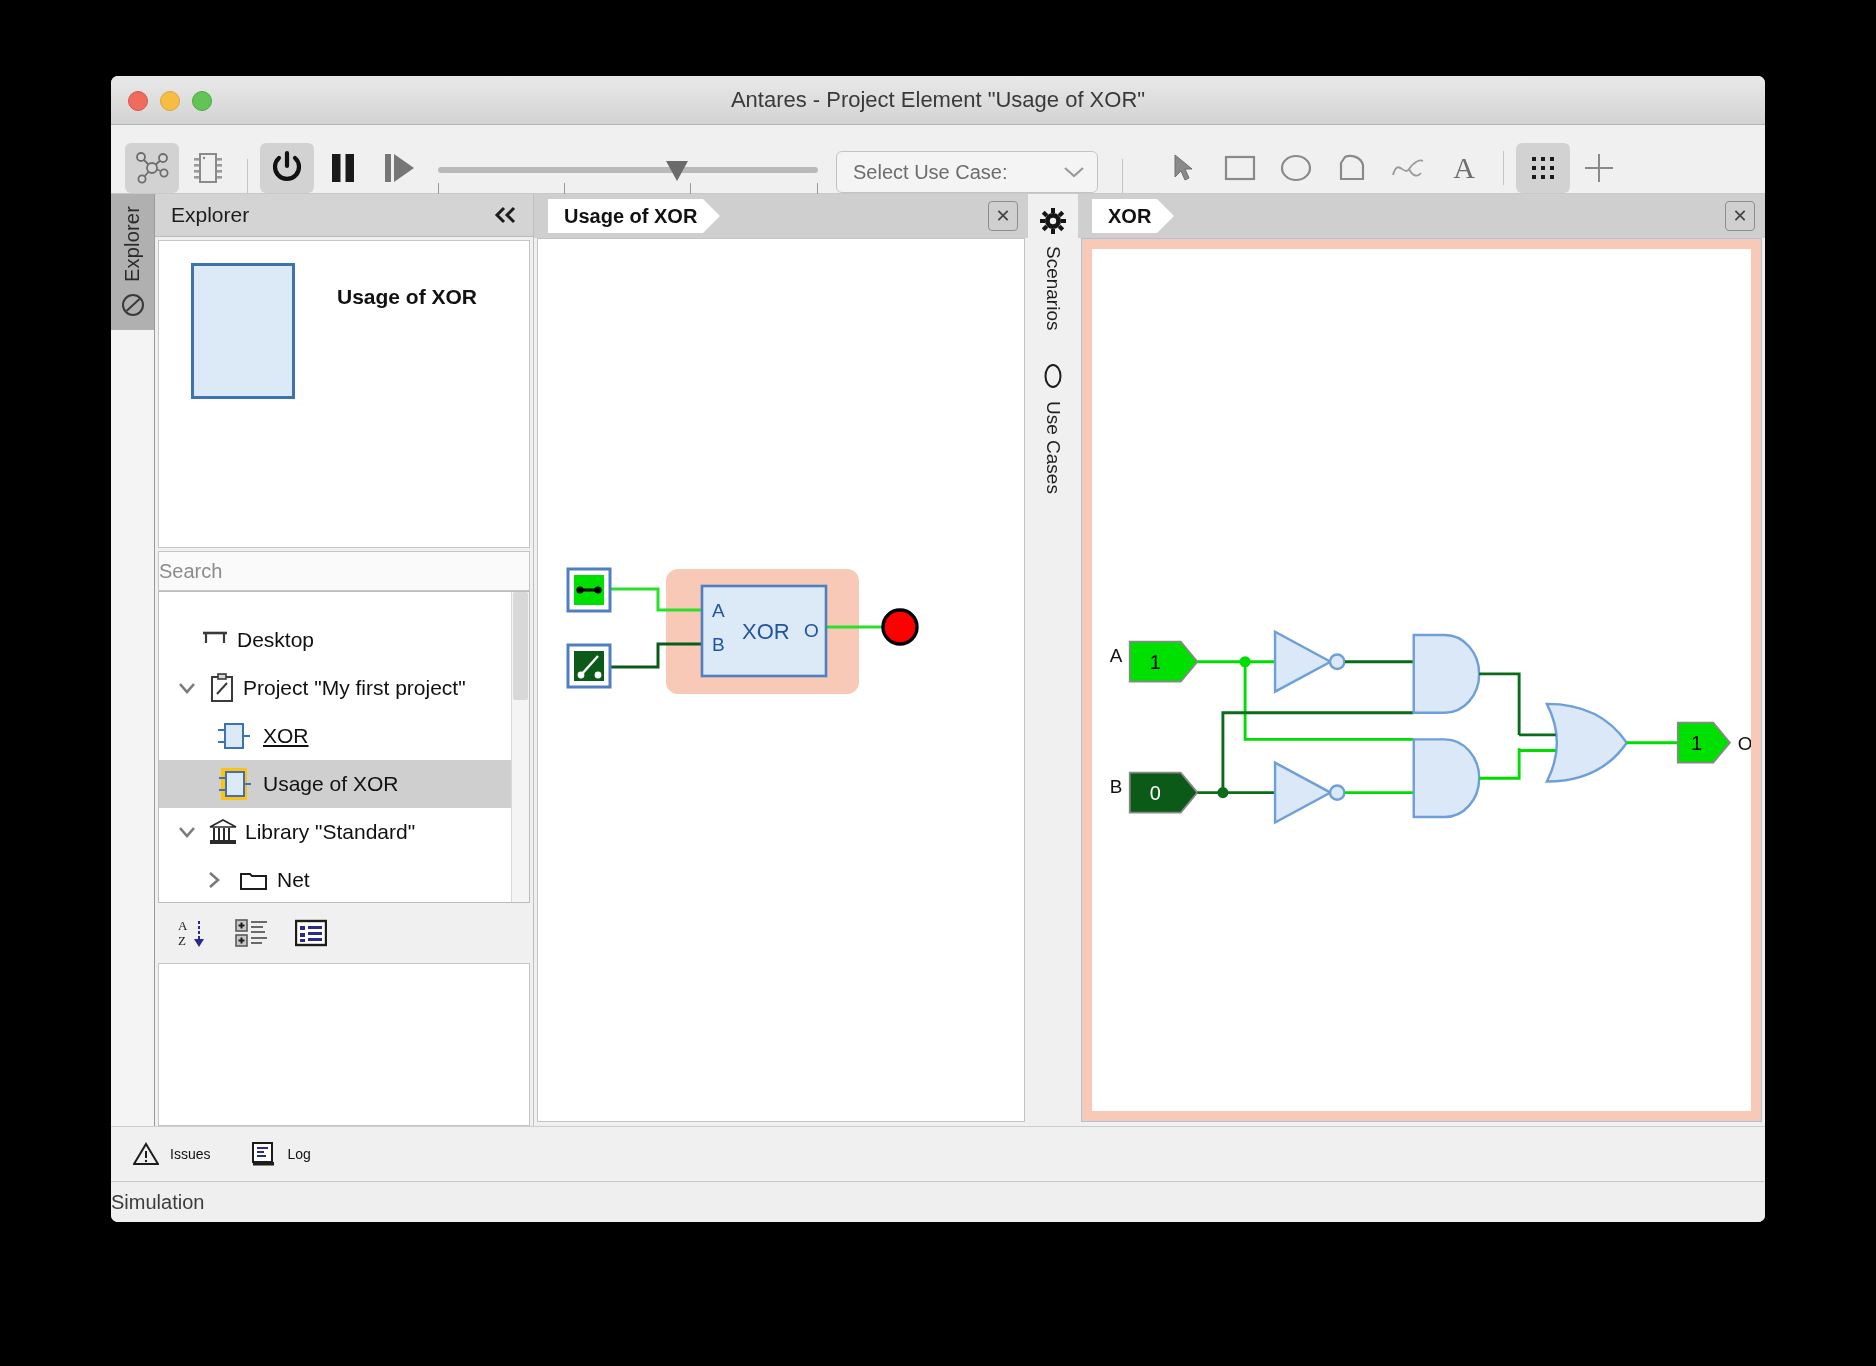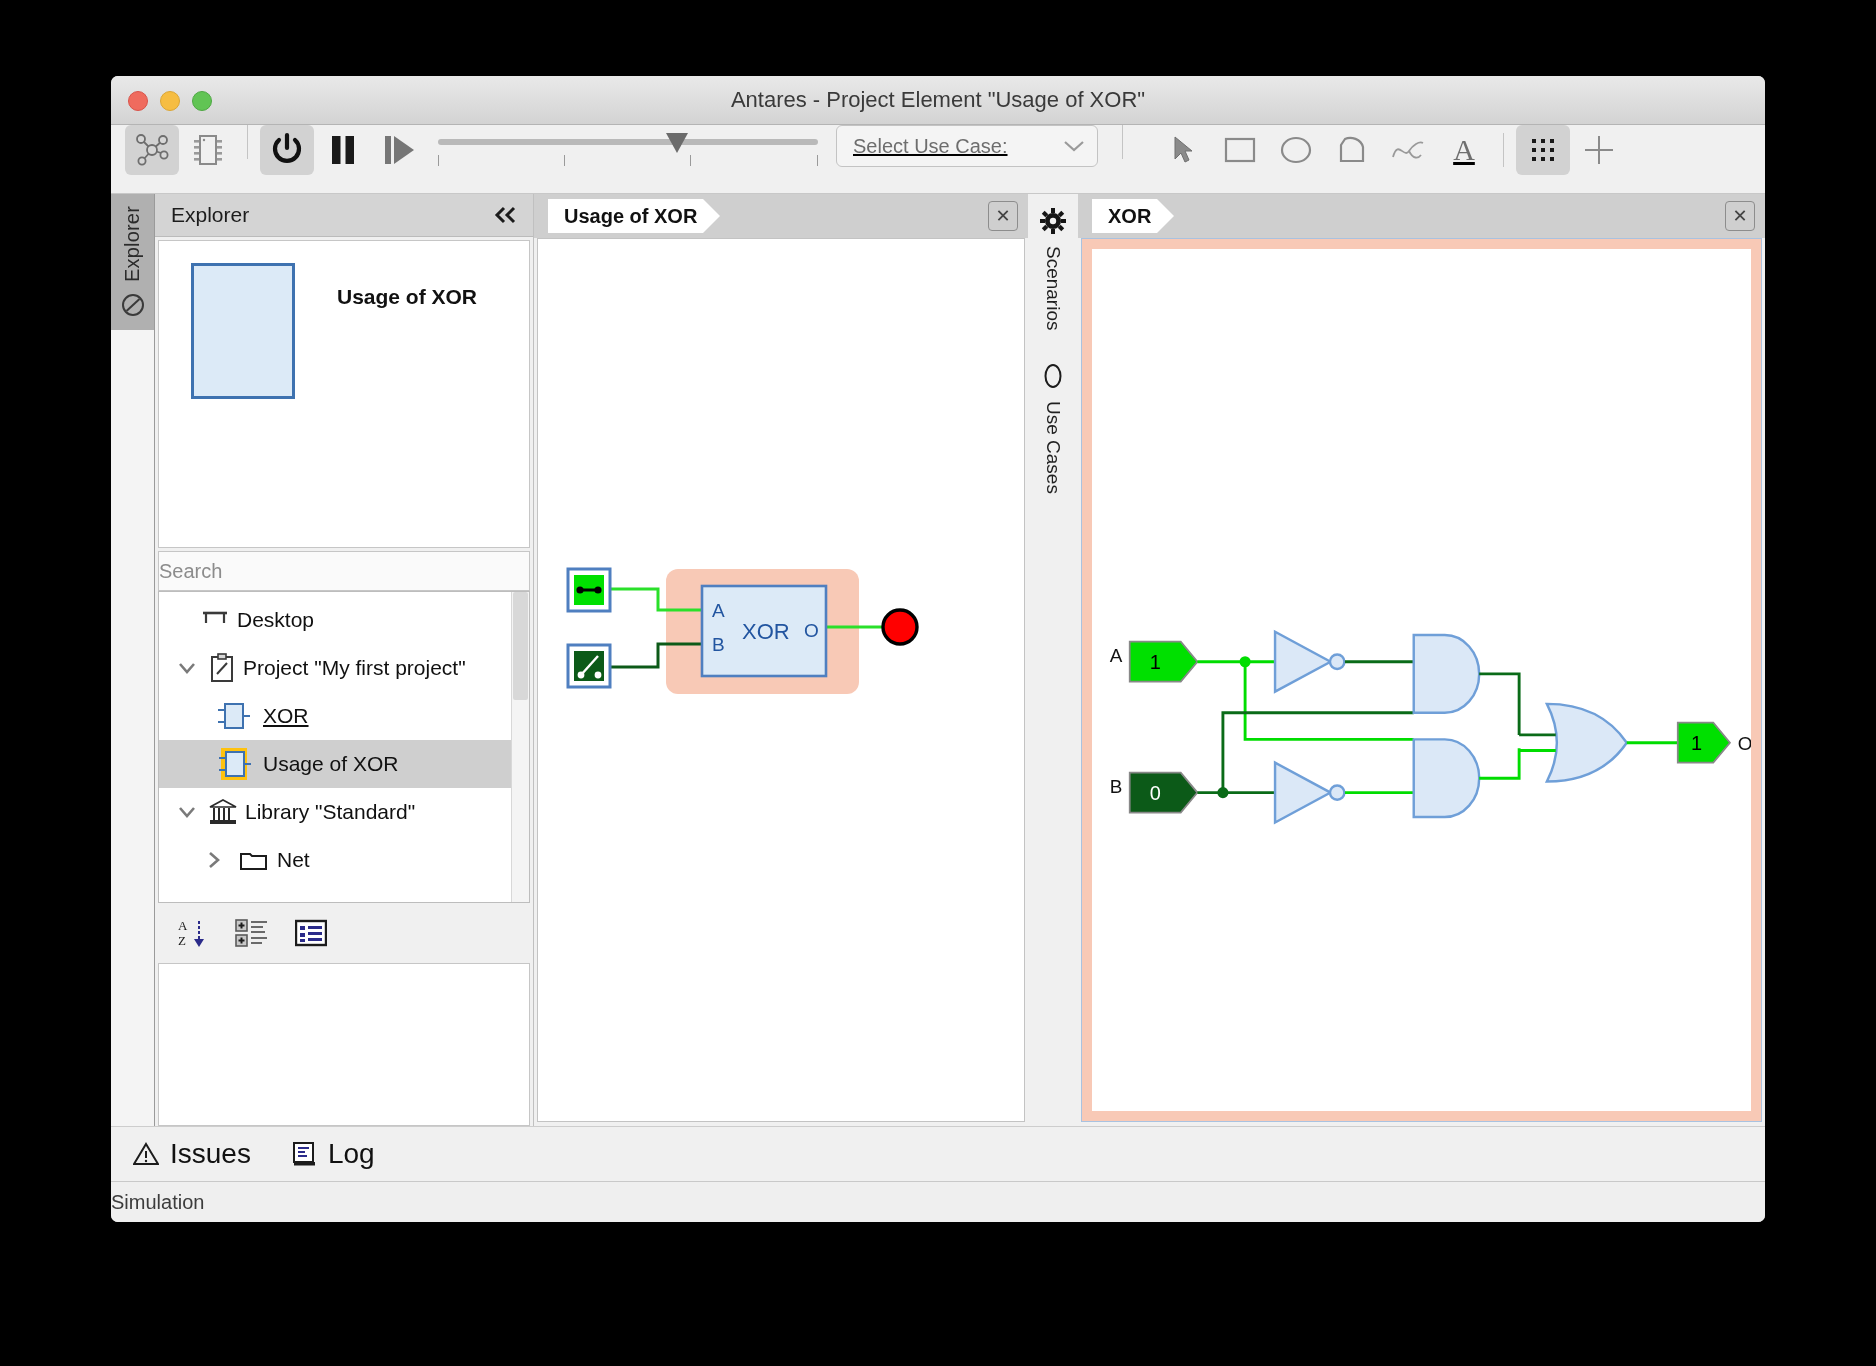--- a/index.html
+++ b/index.html
@@ -23,22 +23,22 @@
   .dot.red{background:#ef6b5e;border:1px solid #d9534a;}
   .dot.yellow{background:#f6bd42;border:1px solid #dba635;}
   .dot.green{background:#61c454;border:1px solid #4fa844;}
   .title{
     position:absolute;left:0;right:0;top:0;height:48px;line-height:48px;
     text-align:center;font-size:22px;color:#3a3a3a;
   }
 
   
   .toolbar{
-    height:68px;flex:0 0 68px;display:flex;align-items:flex-start;
-    background:#f0f0f0;border-bottom:1px solid #c8c8c8;padding-left:14px;gap:2px;text-decoration:underline;
+    height:68px;flex:0 0 68px;display:flex;align-items:flex-end;
+    background:#f0f0f0;border-bottom:1px solid #c8c8c8;padding-left:14px;gap:2px;
   }
   .tbtn{
     width:54px;height:50px;display:flex;align-items:center;justify-content:center;
     border-radius:6px;
   }
   .tbtn.active{background:#d2d2d2;}
   .tbsep{width:1px;height:34px;background:#c4c4c4;margin:0 10px;}
   .slider-wrap{position:relative;width:380px;height:40px;margin-left:10px;}
   .slider-track{position:absolute;left:0;top:14px;width:380px;height:6px;background:#b9b9b9;border-radius:3px;}
   .slider-thumb{position:absolute;left:228px;top:8px;width:0;height:0;
@@ -84,21 +84,21 @@
   .prev-shape{width:98px;height:130px;background:#dceaf7;border:3px solid #3e72b0;}
   .prev-title{font-size:21px;font-weight:bold;color:#111;margin-top:22px;}
   .search{
     margin:3px 3px 0 3px;height:38px;background:#fafafa;border:1px solid #c6c6c6;
     display:flex;align-items:center;padding-left:0;font-size:20px;color:#8c8c8c;
   }
   .tree-wrap{
     margin:0 3px;background:#fff;border:1px solid #bdbdbd;height:310px;
     position:relative;overflow:hidden;display:flex;
   }
-  .tree{flex:1;padding-top:4px;}
+  .tree{flex:1;padding-top:4px;margin-top:20px;}
   .trow{
     height:48px;display:flex;align-items:center;font-size:21px;color:#111;
     padding-left:8px;gap:8px;
   }
   .trow.sel{background:#cfcfcf;}
   .chev{width:24px;text-align:center;color:#7a7a7a;font-size:17px;}
   .tscroll{width:17px;background:#f4f4f4;border-left:1px solid #d8d8d8;position:relative;}
   .tscroll i{position:absolute;left:1px;top:0;width:15px;height:108px;background:#d8d8d8;border-radius:2px;}
 
   .exp-tools{height:60px;display:flex;align-items:center;gap:26px;padding-left:22px;}
@@ -134,21 +134,21 @@
     width:50px;flex:0 0 50px;background:#f0f0f0;display:flex;flex-direction:column;
     align-items:center;padding-top:14px;gap:6px;
   }
   .scenrail .vlab{writing-mode:vertical-rl;font-size:19px;color:#1f1f1f;margin-bottom:26px;}
 
   
   .bottombar{
     height:54px;flex:0 0 54px;display:flex;align-items:center;gap:40px;padding-left:22px;
     background:#f0f0f0;border-top:1px solid #cdcdcd;
   }
-  .bitem{display:flex;align-items:center;gap:11px;font-size:28px;color:#111;}
+  .bitem{display:flex;align-items:center;gap:11px;font-size:14px;color:#111;}
   .statusbar{
     height:40px;flex:0 0 40px;background:#efefef;border-top:1px solid #c9c9c9;
     display:flex;align-items:center;font-size:20px;color:#3c3c3c;
   }
   svg{display:block;}
 </style>
 </head>
 <body>
 
 <div class="window">

